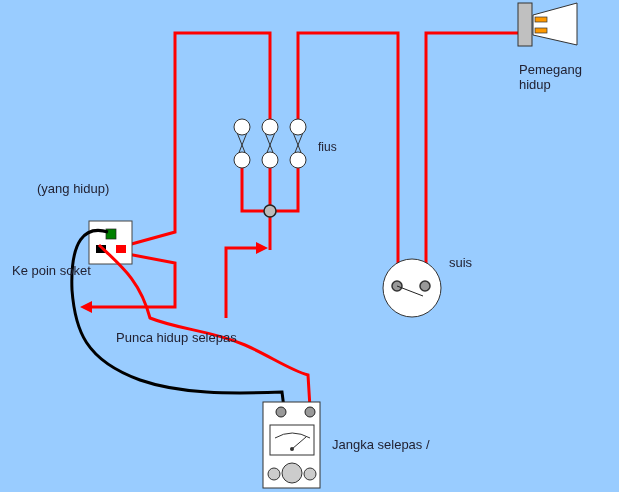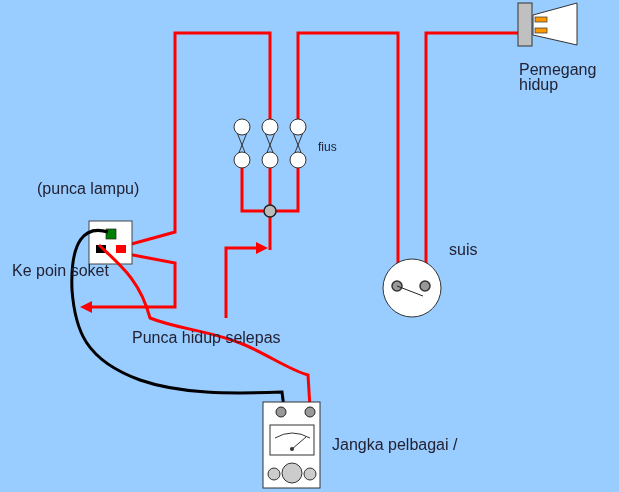--- a/index.html
+++ b/index.html
@@ -1,19 +1,19 @@
 <!DOCTYPE html>
 <html><head>
 <meta charset="utf-8">
 <style>
   html, body { margin:0; padding:0; }
   body { width:619px; height:492px; background:#99ccff; position:relative; overflow:hidden;
          font-family:"Liberation Sans", sans-serif; }
   svg { position:absolute; left:0; top:0; }
-  .lbl { position:absolute; font-size:16px; color:#222233; line-height:15px; white-space:nowrap; }
+  .lbl { position:absolute; font-size:13px; color:#222233; line-height:15px; white-space:nowrap; }
 </style>
 </head>
 <body>
 
 <svg width="619" height="492" viewBox="0 0 619 492">
 
   <g stroke="#ff0000" stroke-width="3" fill="none">
     <polyline points="117,248 175,232 175,33 270,33 270,120"></polyline>
     <polyline points="298,120 298,33 398,33 398,282"></polyline>
     <polyline points="426,282 426,33 520,33"></polyline>
@@ -84,24 +84,24 @@
     <circle cx="310" cy="474" r="6" fill="#ccc" stroke="#333"></circle>
   </g>
 </svg>
 
 <div class="lbl" style="left:519px;top:62px;">
   <div>Pemegang</div>
   <div>hidup</div>
 </div>
 <div class="lbl" style="left:318px;top:140px;font-size:12px;">fius</div>
 <div class="lbl" style="left:37px;top:181px;">
-  <div>(punca lampu)</div>
+  <div>(yang hidup)</div>
 </div>
 <div class="lbl" style="left:12px;top:263px;">
   <div>Ke poin soket</div>
 </div>
-<div class="lbl" style="left:449px;top:242px;">suis</div>
-<div class="lbl" style="left:116px;top:330px;margin-left:16px;">
+<div class="lbl" style="left:449px;top:255px;">suis</div>
+<div class="lbl" style="left:116px;top:330px;">
   <div>Punca hidup selepas</div>
 </div>
 <div class="lbl" style="left:332px;top:437px;">
-  <div>Jangka pelbagai /</div>
+  <div>Jangka selepas /</div>
 </div>
 
 </body></html>

